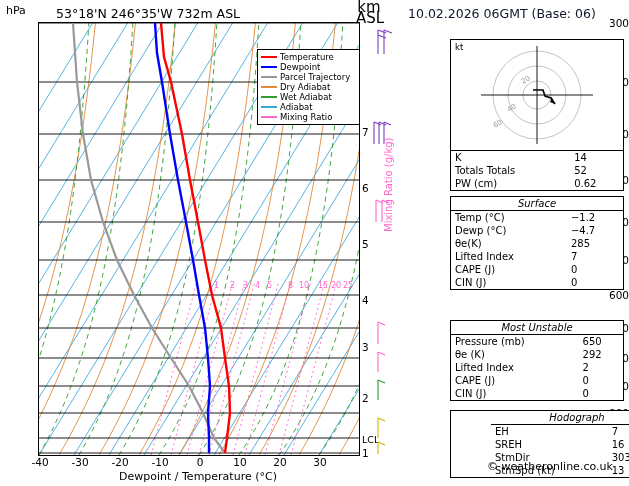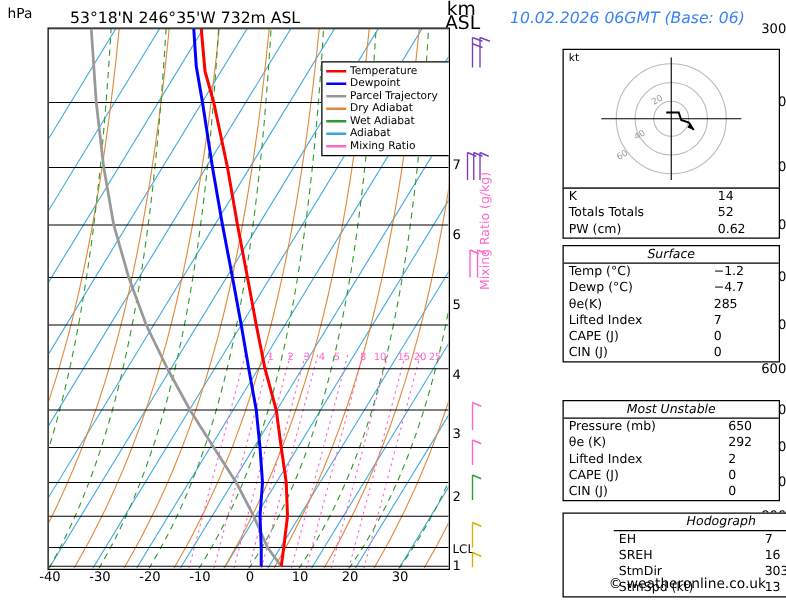--- a/index.html
+++ b/index.html
@@ -5,21 +5,21 @@
   html,body{margin:0;padding:0;}
   body{width:629px;height:486px;background:#ffffff;font-family:"DejaVu Sans",sans-serif;overflow:hidden;}
   #root{position:relative;width:629px;height:486px;}
 
   .abs{position:absolute;}
 
   
   .hdr-hpa{left:6px;top:4px;font-size:11px;color:#000;}
   .hdr-title{left:56px;top:6px;font-size:12.5px;color:#000;font-weight:normal;}
   .hdr-km{left:356px;top:2px;font-size:15px;color:#000;text-align:center;width:26px;line-height:11px;}
-  .hdr-date{left:408px;top:6px;font-size:12.5px;color:#3b82f6;font-style:italic;}
+  .hdr-date{left:408px;top:6px;font-size:12.5px;color:#0f172a;}
 
   
   #plot{left:38px;top:22px;width:320px;height:432px;border:1px solid #000;background:#fff;overflow:hidden;}
   #plotsvg{position:absolute;left:0;top:0;}
 
   
   .ylab{position:absolute;right:0;width:34px;text-align:right;font-size:10.5px;color:#000;}
   
   .xlab{position:absolute;top:456px;font-size:10.5px;color:#000;text-align:center;width:30px;}
   .xtitle{position:absolute;left:38px;top:470px;width:320px;text-align:center;font-size:11px;color:#000;}
@@ -213,20 +213,21 @@
   <div class="ylab" style="top:447px">900</div>
 
   <div class="xlab" style="left:25px">-40</div>
   <div class="xlab" style="left:65px">-30</div>
   <div class="xlab" style="left:105px">-20</div>
   <div class="xlab" style="left:145px">-10</div>
   <div class="xlab" style="left:185px">0</div>
   <div class="xlab" style="left:225px">10</div>
   <div class="xlab" style="left:265px">20</div>
   <div class="xlab" style="left:305px">30</div>
+  <div class="xtitle">Dewpoint / Temperature (°C)</div>
 
   <div class="kmlab" style="top:126px">7</div>
   <div class="kmlab" style="top:182px">6</div>
   <div class="kmlab" style="top:238px">5</div>
   <div class="kmlab" style="top:294px">4</div>
   <div class="kmlab" style="top:341px">3</div>
   <div class="kmlab" style="top:392px">2</div>
   <div class="kmlab" style="top:447px">1</div>
   <div class="lcl" style="top:434px">LCL</div>
 

